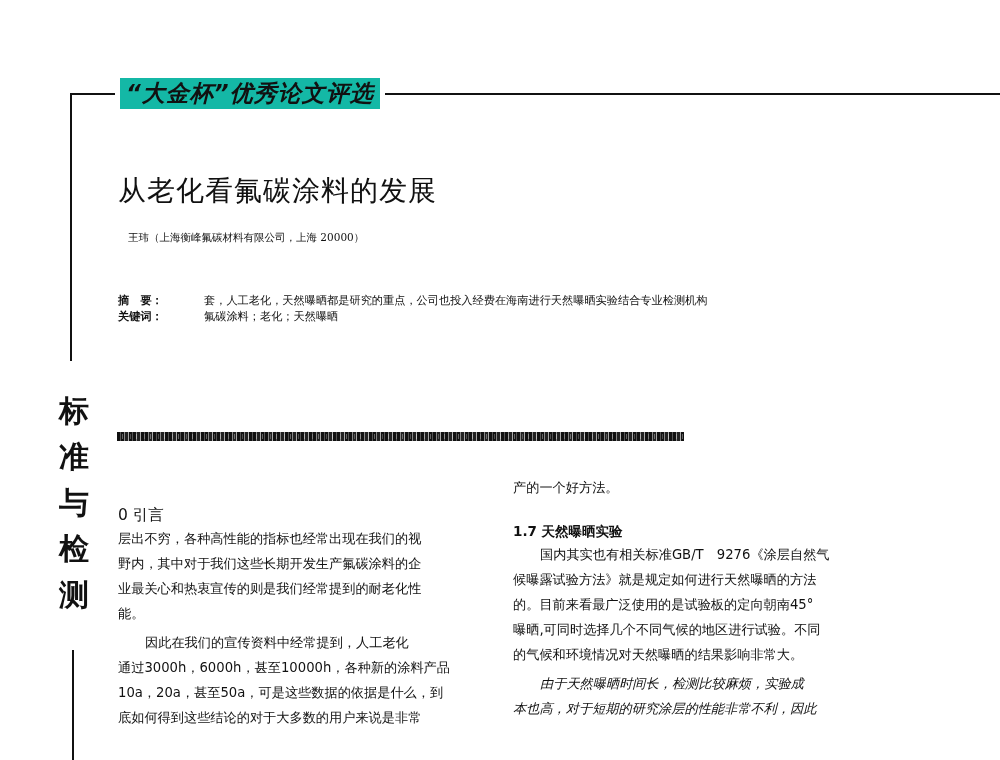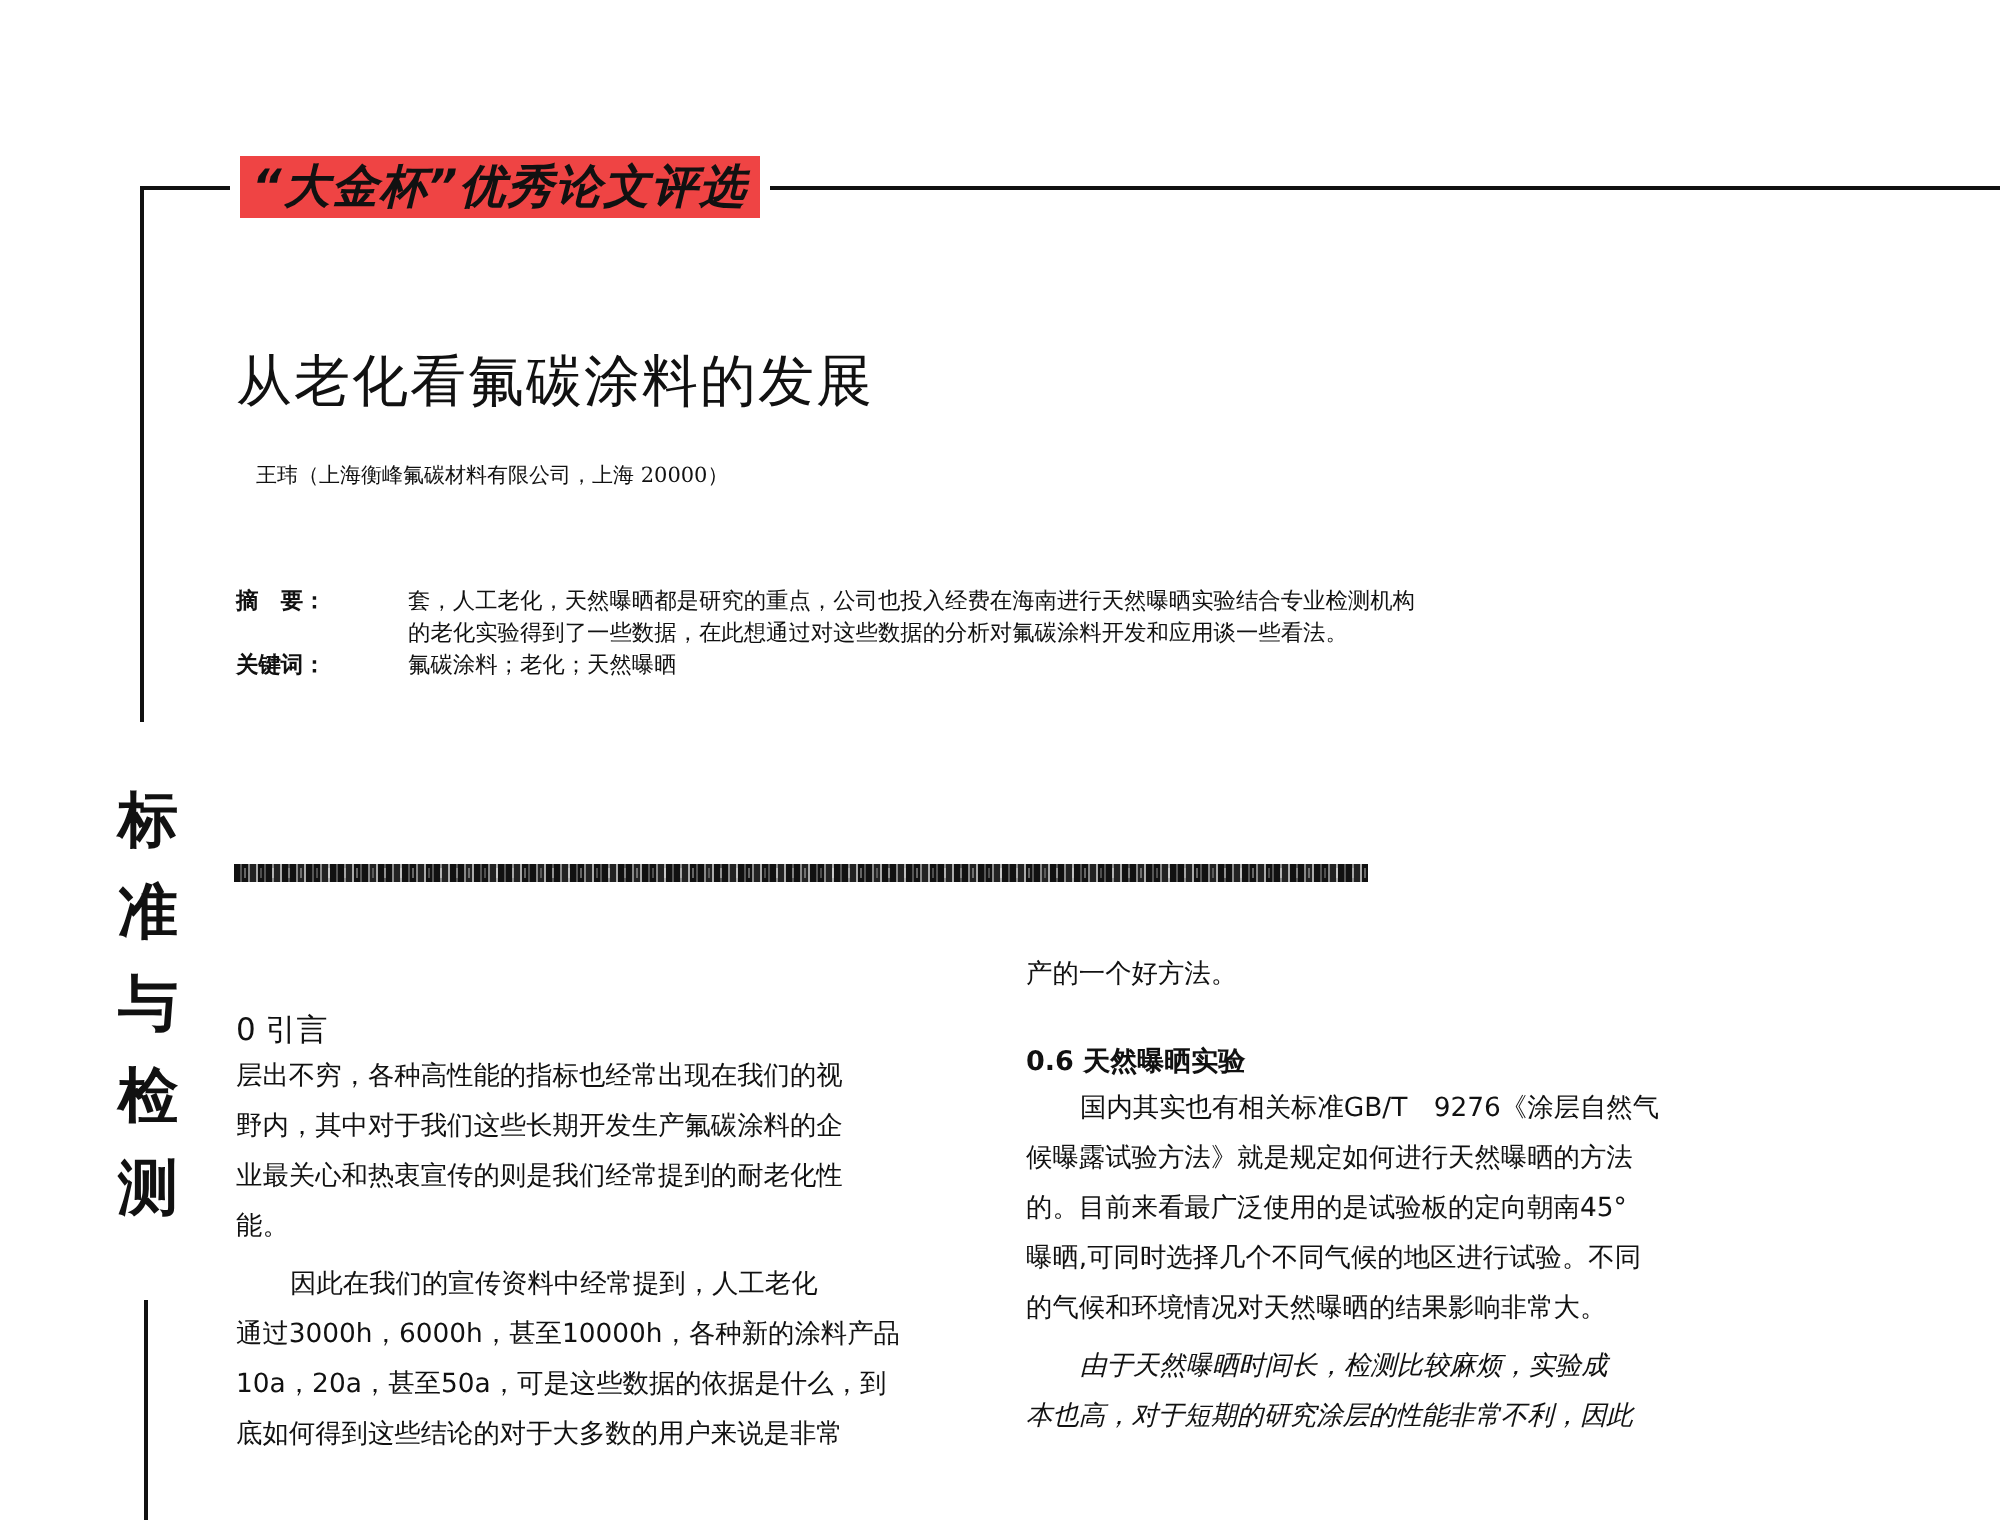--- a/index.html
+++ b/index.html
@@ -48,21 +48,21 @@
       background: #111;
     }
     .section-header {
       position: absolute;
       left: 120px;
       top: 78px;
       font-size: 23px;
       font-weight: bold;
       font-style: italic;
       letter-spacing: 1px;
-      background: #ef4444;
+      background: #14b8a6;
       padding: 0 6px;
       white-space: nowrap;
     }
     .paper-title {
       position: absolute;
       left: 118px;
       top: 172px;
       font-size: 28px;
       font-weight: normal;
       letter-spacing: 1px;
@@ -177,21 +177,20 @@
 <div class="section-header">“大金杯”优秀论文评选</div>
 
 <h1 class="paper-title" style="margin:0;">从老化看氟碳涂料的发展</h1>
 <div class="author-line">王玮（上海衡峰氟碳材料有限公司，上海 20000）</div>
 
 <div class="abstract-block">
   <div class="abstract-row">
     <span class="abstract-label">摘　要：</span>
     <div class="abstract-text">
       <span class="abstract-line">套，人工老化，天然曝晒都是研究的重点，公司也投入经费在海南进行天然曝晒实验结合专业检测机构</span>
-      <span class="abstract-line">的老化实验得到了一些数据，在此想通过对这些数据的分析对氟碳涂料开发和应用谈一些看法。</span>
     </div>
   </div>
   <div class="abstract-row">
     <span class="abstract-label">关键词：</span>
     <span class="abstract-text">氟碳涂料；老化；天然曝晒</span>
   </div>
 </div>
 
 <div class="side-column-label">
   <span>标</span>
@@ -214,21 +213,21 @@
   <div style="margin-top:4px;">
     <span class="line indent">因此在我们的宣传资料中经常提到，人工老化</span>
     <span class="line">通过3000h，6000h，甚至10000h，各种新的涂料产品</span>
     <span class="line">10a，20a，甚至50a，可是这些数据的依据是什么，到</span>
     <span class="line">底如何得到这些结论的对于大多数的用户来说是非常</span>
   </div>
 </div>
 
 <div class="col-right">
   <span class="line">产的一个好方法。</span>
-  <h3 class="subsection-heading" style="margin-top:20px;">0.6 天然曝晒实验</h3>
+  <h3 class="subsection-heading" style="margin-top:20px;">1.7 天然曝晒实验</h3>
   <div>
     <span class="line indent">国内其实也有相关标准GB/T　9276《涂层自然气</span>
     <span class="line">候曝露试验方法》就是规定如何进行天然曝晒的方法</span>
     <span class="line">的。目前来看最广泛使用的是试验板的定向朝南45°</span>
     <span class="line">曝晒,可同时选择几个不同气候的地区进行试验。不同</span>
     <span class="line">的气候和环境情况对天然曝晒的结果影响非常大。</span>
   </div>
   <div style="margin-top:4px;font-style:italic;">
     <span class="line indent">由于天然曝晒时间长，检测比较麻烦，实验成</span>
     <span class="line">本也高，对于短期的研究涂层的性能非常不利，因此</span>

